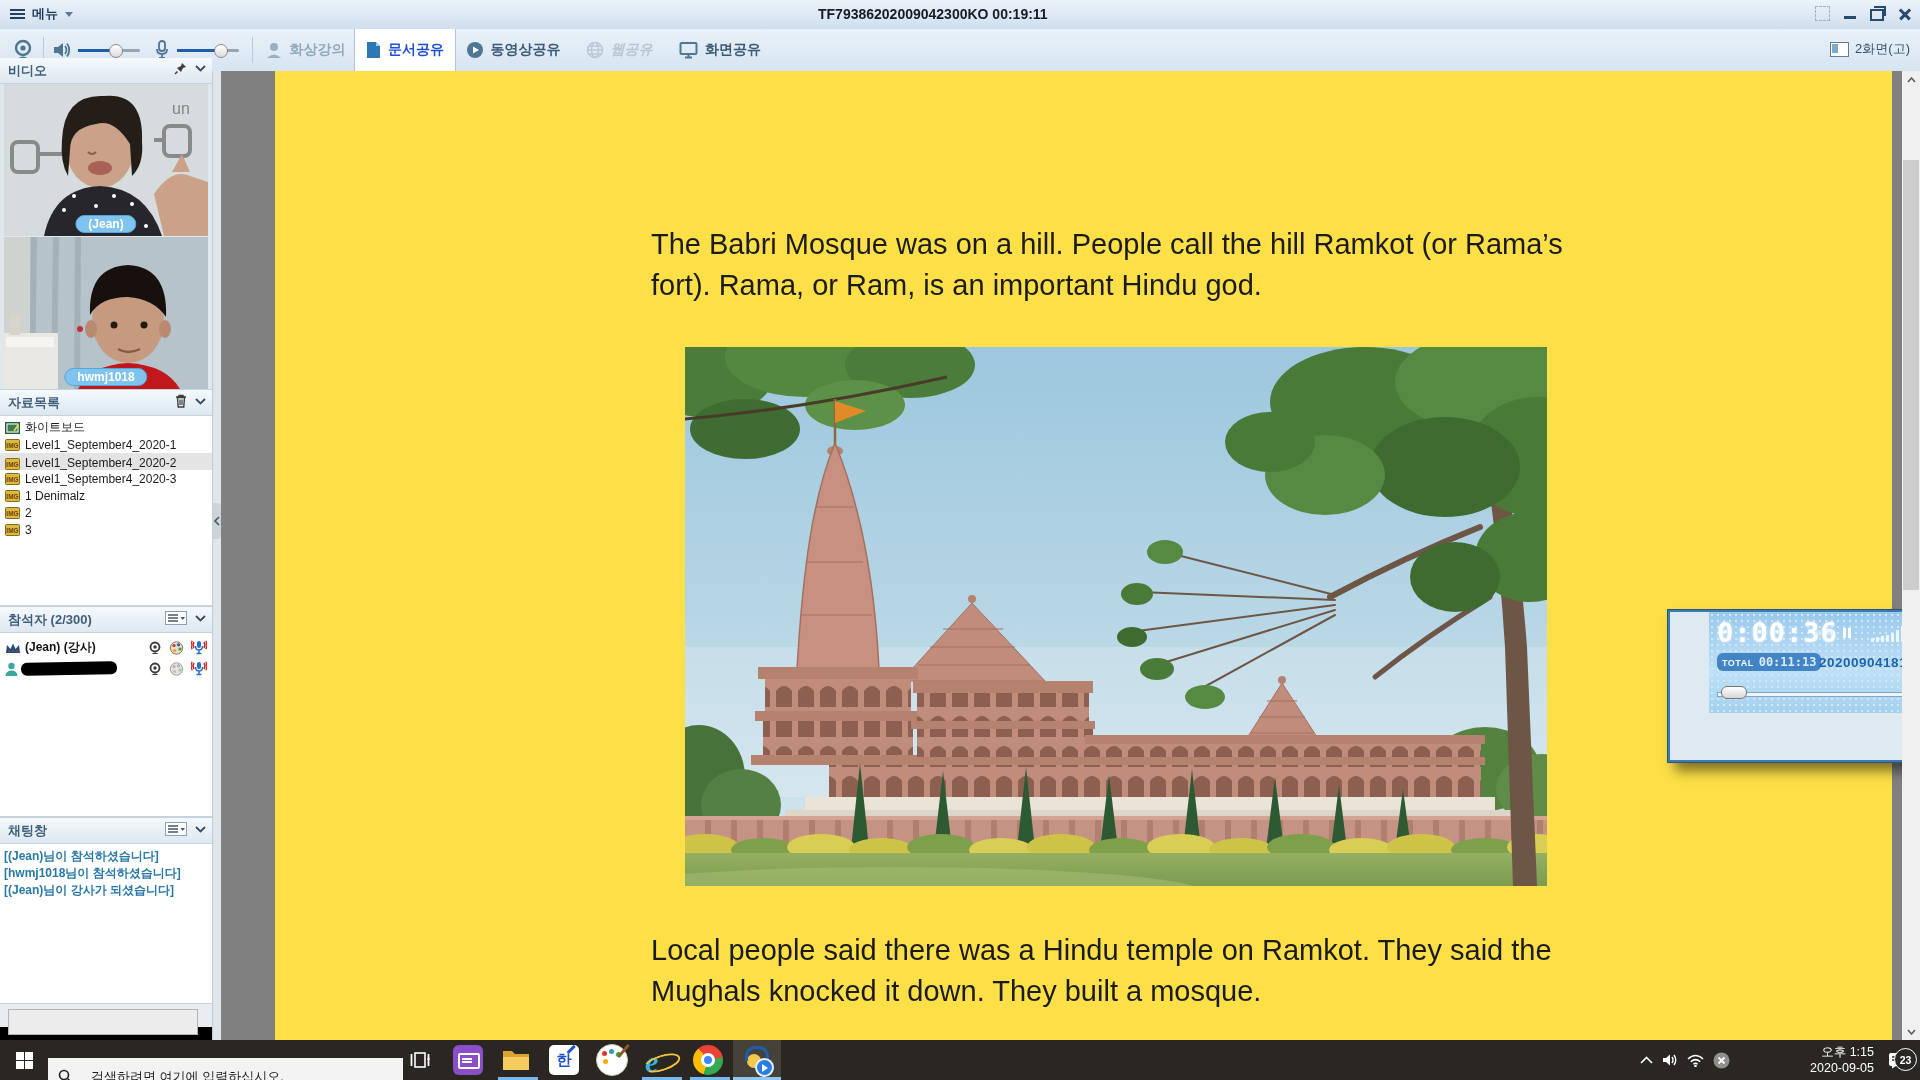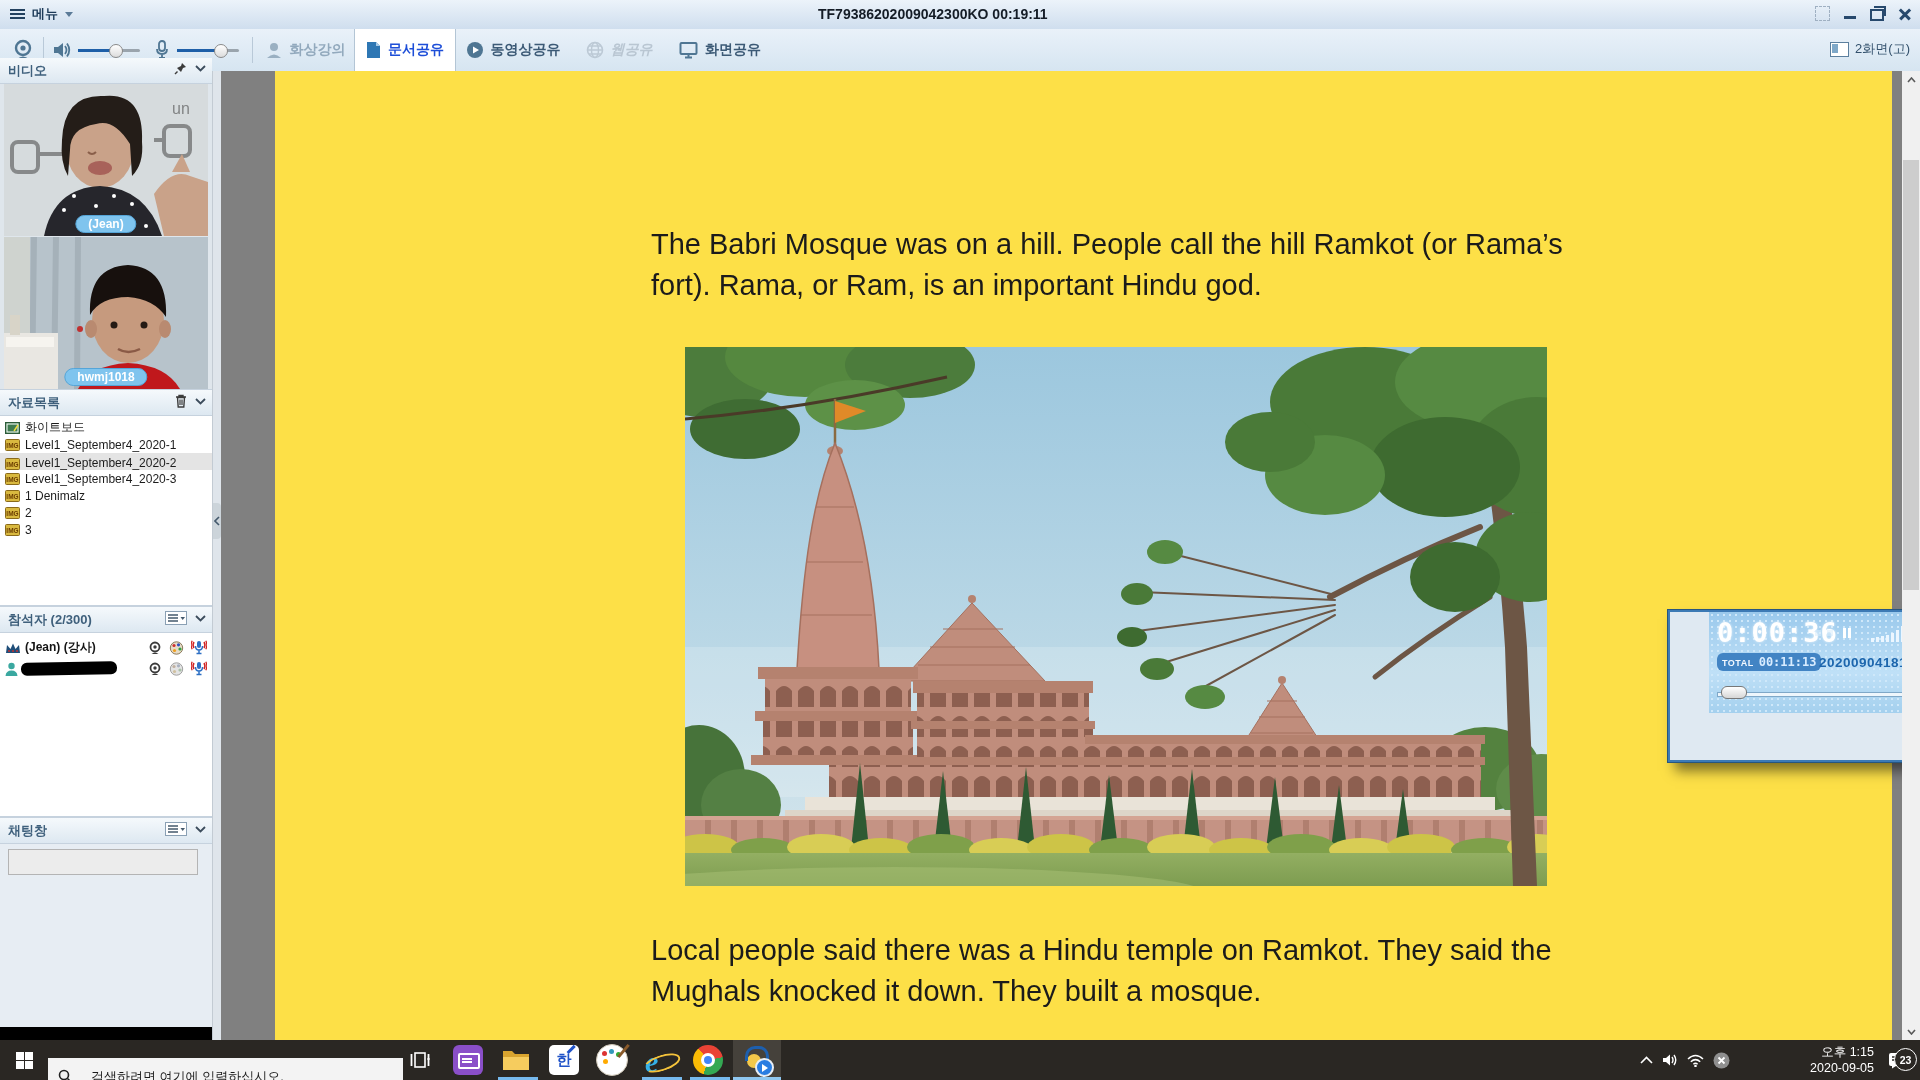--- a/index.html
+++ b/index.html
@@ -500,20 +500,25 @@
           </svg>
       </span>
       <span class="hdr-icon-btn">
         <svg width="11" height="7" viewBox="0 0 11 7">
             <path d="M1,1 L5.5,5.5 L10,1" stroke="#3c4c5c" stroke-width="1.8" fill="none"></path>
           </svg>
       </span>
     </span>
   </div>
 
+  <div class="chatlist">
+    <div>[(Jean)님이 참석하셨습니다]</div>
+    <div>[hwmj1018님이 참석하셨습니다]</div>
+    <div>[(Jean)님이 강사가 되셨습니다]</div>
+  </div>
 
   <div class="chat-inwrap">
     <input class="chat-input" value="" style="">
   </div>
 </div>
 
 <div class="splitter">
   <div class="split-handle">
     <svg width="6" height="10" viewBox="0 0 6 10">
         <path d="M5,1 L1,5 L5,9" stroke="#44596c" stroke-width="1.6" fill="none"></path>

